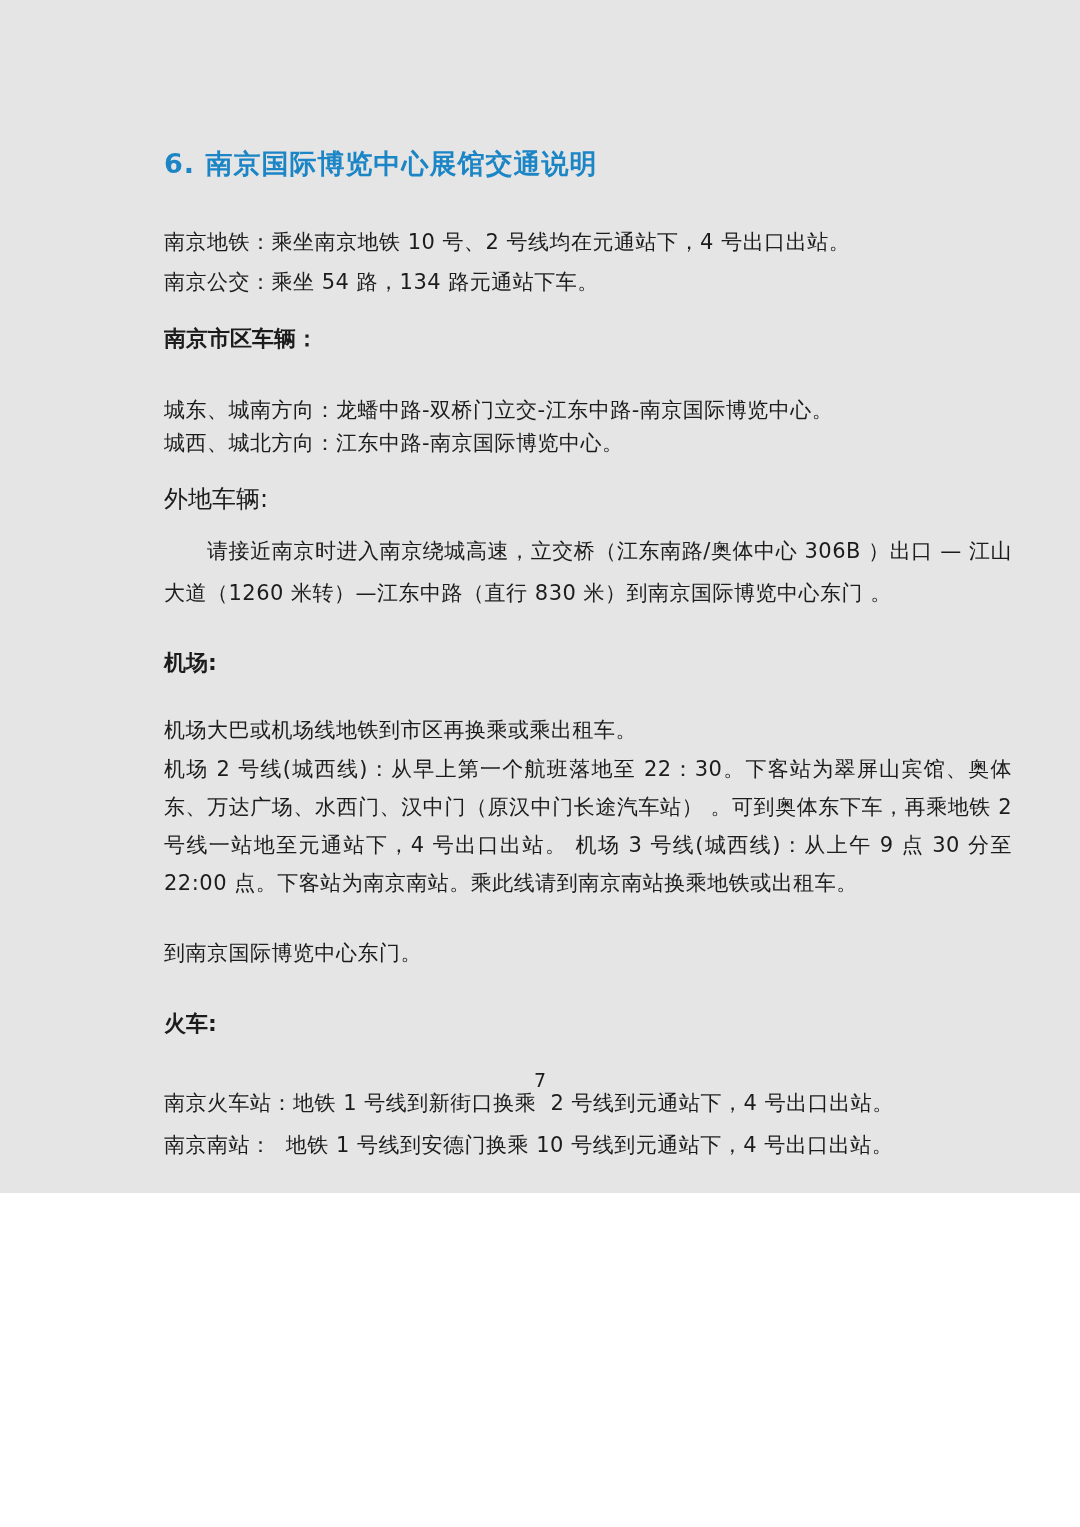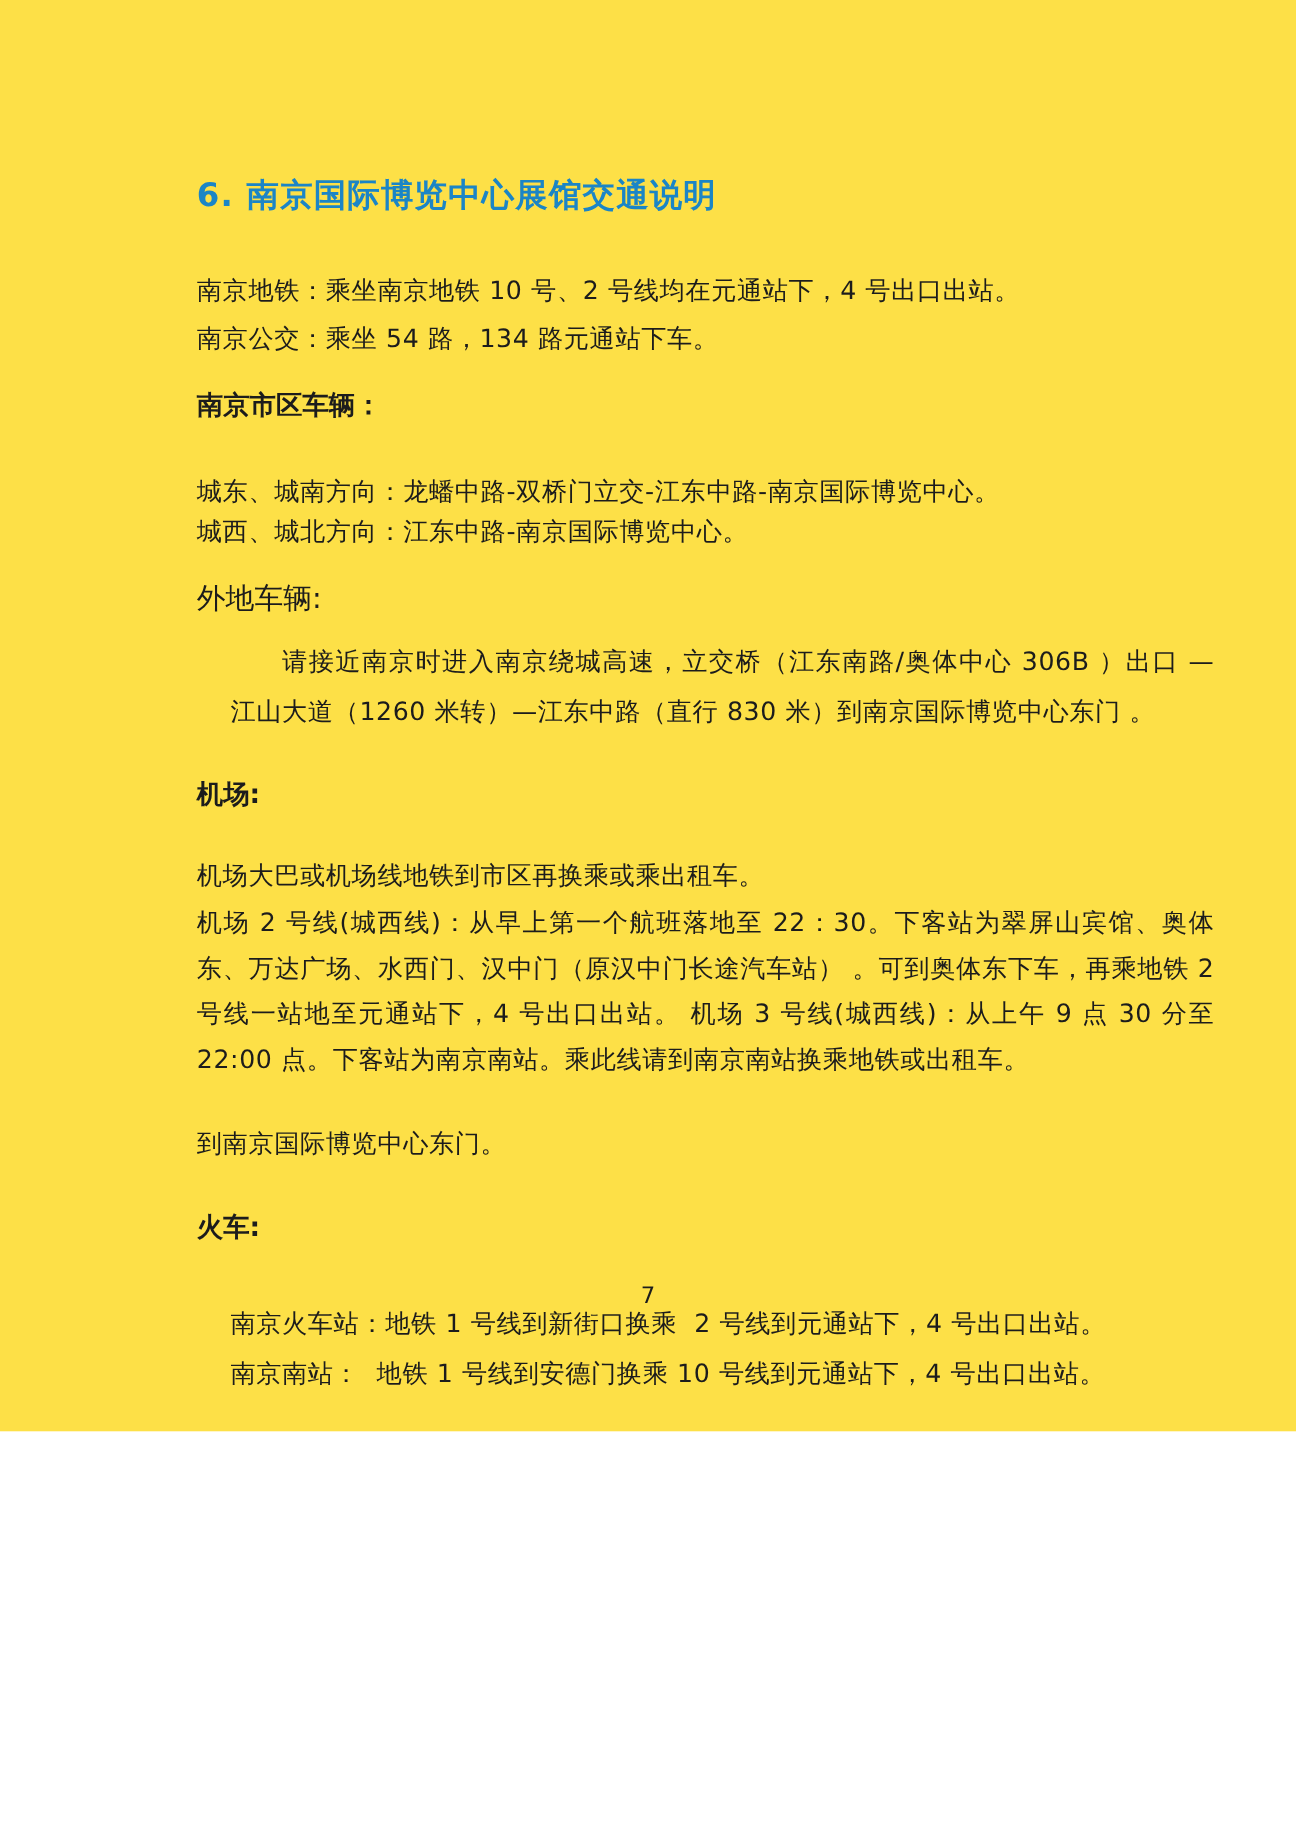--- a/index.html
+++ b/index.html
@@ -6,21 +6,21 @@
     margin: 0;
     padding: 0;
     background: #ffffff;
     font-family: "DejaVu Sans", "Liberation Sans", sans-serif;
   }
   .page {
     position: relative;
     width: 1080px;
     height: 1193px;
     margin: 0 auto;
-    background: #fde047;
+    background: #e5e5e5;
     box-sizing: border-box;
     padding: 146px 68px 0 164px;
     overflow: hidden;
     color: #1c1c1c;
   }
   .doc-title {
     margin: 0 0 40px 0;
     font-size: 27px;
     line-height: 36px;
     font-weight: 700;
@@ -29,21 +29,21 @@
   .para {
     margin: 0;
     font-size: 21px;
     line-height: 40px;
     text-align: justify;
     white-space: pre-wrap;
     letter-spacing: 0.5px;
   }
   .para.tight { line-height: 33px; }
   .para.lh38 { line-height: 38px; }
-  .para.lh42 { line-height: 42px; margin-left: 28px; }
+  .para.lh42 { line-height: 42px; }
   .subhead {
     margin: 0;
     font-size: 22px;
     line-height: 30px;
     font-weight: 700;
     white-space: pre-wrap;
   }
   .subhead.regular { font-weight: 400; font-size: 24px; }
   
   .mt-city      { margin-top: 22px; }

